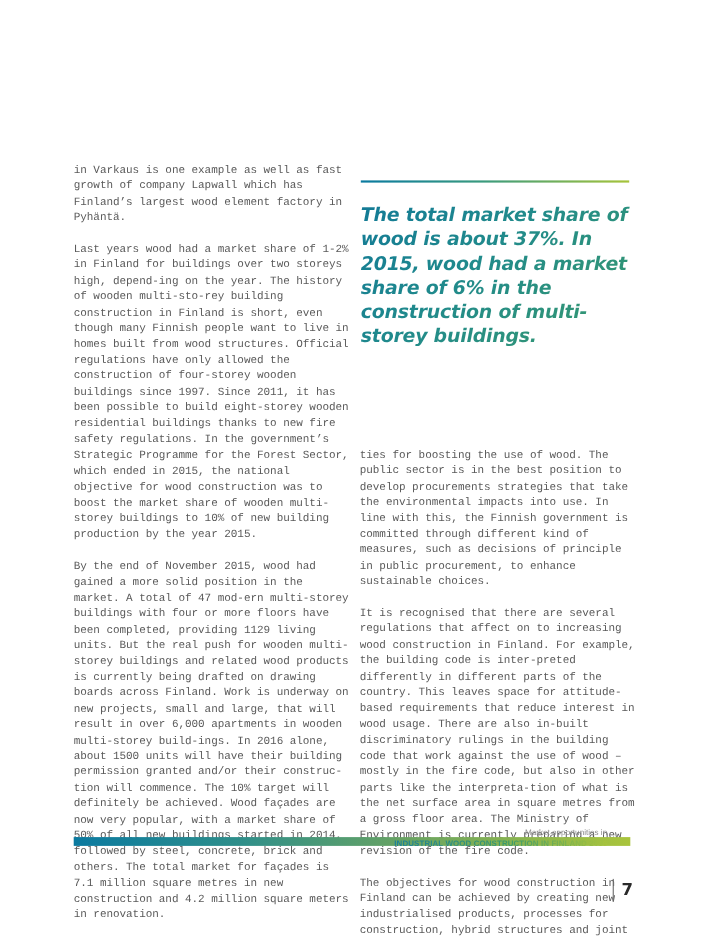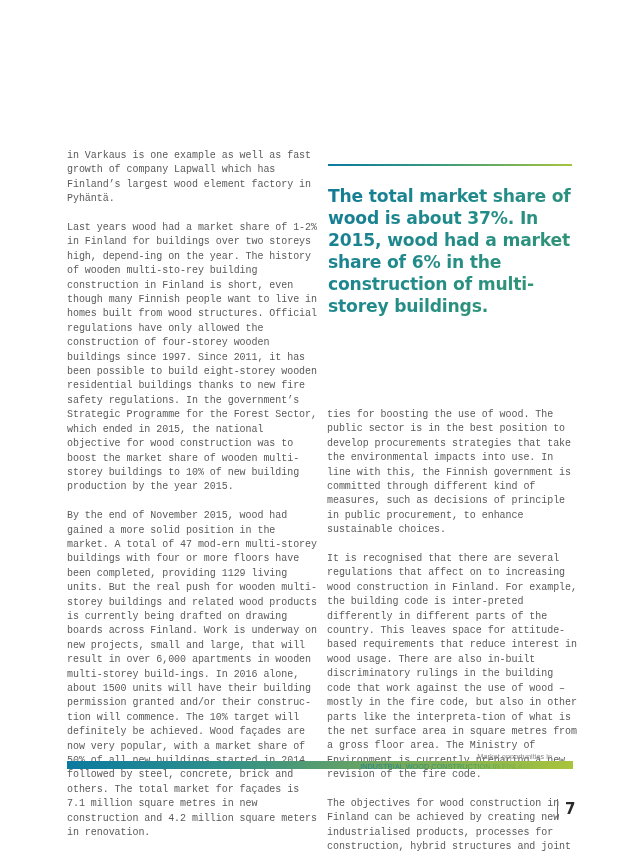--- a/index.html
+++ b/index.html
@@ -5,29 +5,29 @@
   html, body { margin: 0; padding: 0; background: #ffffff; }
   body { width: 640px; height: 853px; position: relative; overflow: hidden;
          font-family: "Liberation Sans", "DejaVu Sans", sans-serif; color: #5a5a5a; }
   .col { position: absolute; font-size: 10px; line-height: 14.4px; letter-spacing: -0.05px; font-family: Liberation Mono, monospace; }
   .col p { margin: 0 0 14.4px 0; }
   .col-left { left: 67px; top: 149px; width: 252px; }
   .col-right { left: 327px; top: 375px; width: 250px; margin-top: 33px; }
   .quote-rule { position: absolute; left: 328px; top: 164px; width: 244px; height: 2px;
                 background: linear-gradient(90deg, #0a7aa0 0%, #3a9a7e 45%, #a7c43a 100%); }
   .quote { position: absolute; left: 328px; top: 185px; width: 250px;
-           font-family: "DejaVu Sans", sans-serif; font-weight: bold;
+           font-family: "DejaVu Sans", sans-serif; font-style: italic; font-weight: bold;
            font-size: 17.2px; line-height: 22px; letter-spacing: -0.2px;
            background: linear-gradient(135deg, #137a96 0%, #208a8c 40%, #3a9a6c 100%);
            -webkit-background-clip: text; background-clip: text; color: transparent; }
   .footer-bar { position: absolute; left: 67px; top: 761px; width: 506px; height: 8px;
                 background: linear-gradient(90deg, #0b7aa0 0%, #2f8f8a 30%, #6aa462 60%, #a9c43c 100%); }
   .footer-text { position: absolute; right: 88px; top: 752px; text-align: right; }
   .footer-sub { font-size: 7.4px; color: #8a8a8a; line-height: 10px; }
-  .footer-title { font-size: 7.2px; font-weight: normal; line-height: 10px; letter-spacing: 0.1px;
+  .footer-title { font-size: 7.2px; font-weight: bold; line-height: 10px; letter-spacing: 0.1px;
                   background: linear-gradient(90deg, #1a7e9a 0%, #3a9a6c 55%, #a9c43c 100%);
                   -webkit-background-clip: text; background-clip: text; color: transparent; }
   .footer-divider { position: absolute; left: 557px; top: 799px; width: 1px; height: 21px; background: #6a6a6a; }
   .page-number { position: absolute; left: 565px; top: 800px; font-size: 15px; font-weight: bold; color: #2a2a2a;
                  font-family: "DejaVu Sans", sans-serif; }
 </style>
 </head>
 <body>
 
 <div class="col col-left">

